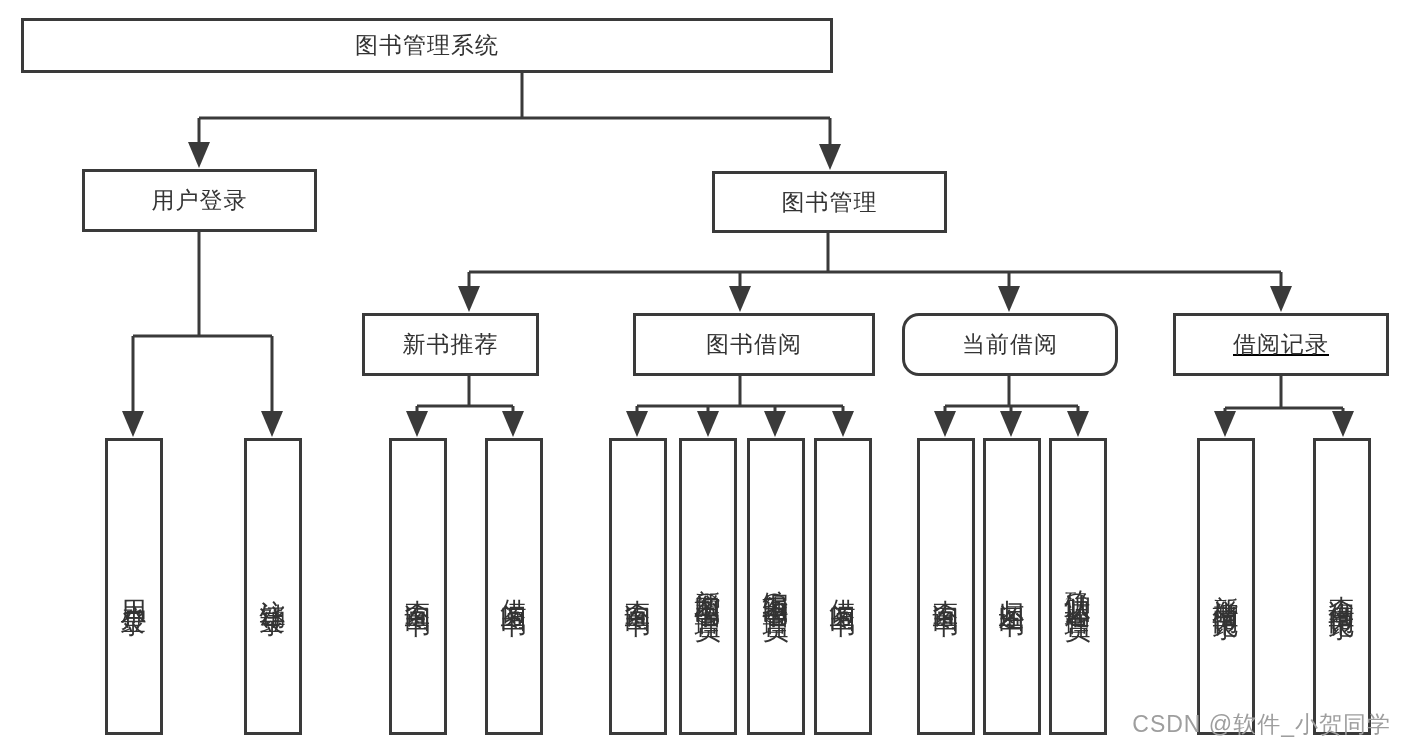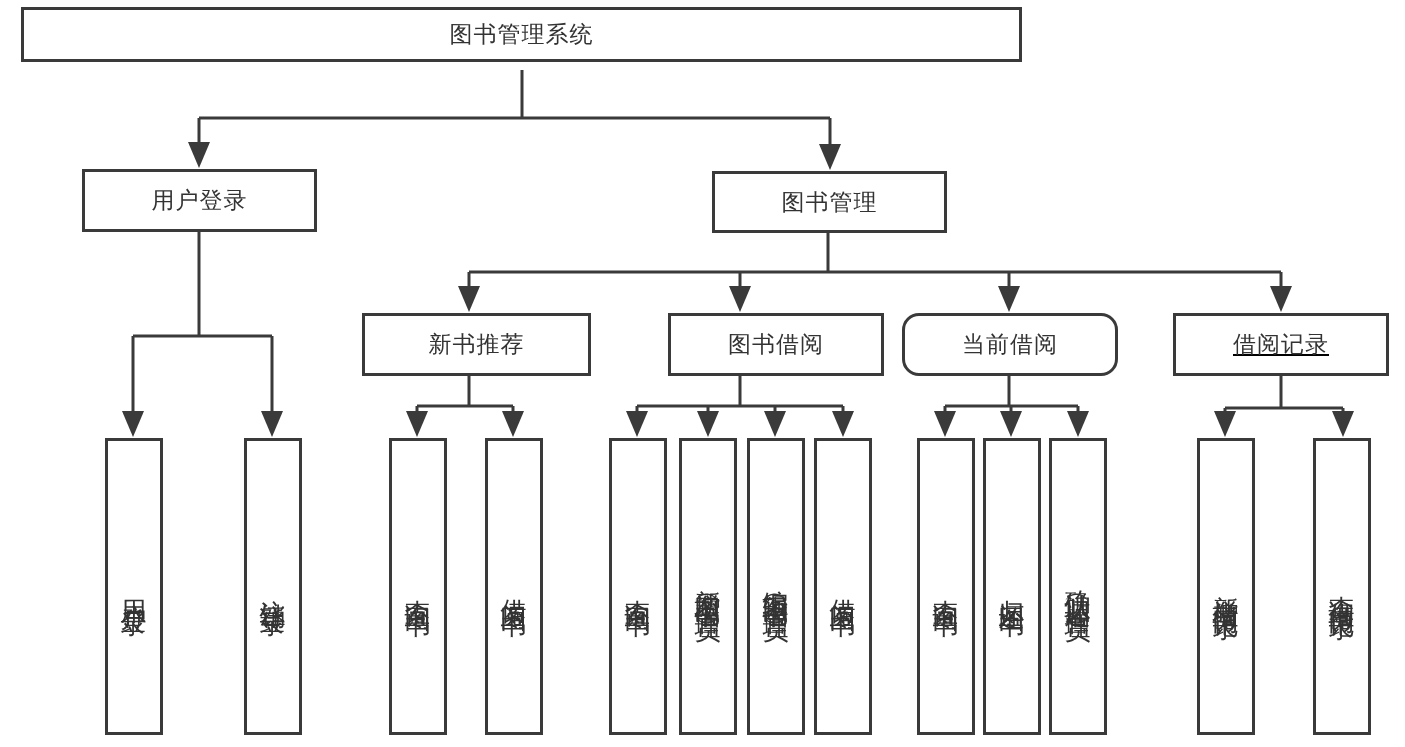--- a/index.html
+++ b/index.html
@@ -45,25 +45,25 @@
   .leaf .vlabel {
     writing-mode: vertical-lr;
     text-orientation: mixed;
     font-size: 26px;
     letter-spacing: 4px;
     line-height: 1;
     color: #333333;
     white-space: nowrap;
   }
   
-  #root-box  { left: 21px;  top: 7px;  width: 1001px; height: 55px; }
+  #root-box  { left: 21px;  top: 18px;  width: 812px; height: 55px; }
   #l2-0 { left: 82px;  top: 169px; width: 235px; height: 63px; }
   #l2-1 { left: 712px; top: 171px; width: 235px; height: 62px; }
-  #l3-0 { left: 362px;  top: 313px; width: 229px; height: 63px; }
-  #l3-1 { left: 668px;  top: 313px; width: 216px; height: 63px; }
+  #l3-0 { left: 362px;  top: 313px; width: 177px; height: 63px; }
+  #l3-1 { left: 633px;  top: 313px; width: 242px; height: 63px; }
   #l3-2 { left: 902px;  top: 313px; width: 216px; height: 63px; border-radius: 17px; }
   #l3-3 { left: 1173px; top: 313px; width: 216px; height: 63px; text-decoration: underline; }
   #leaf-0  { left: 105px; }
   #leaf-1  { left: 244px; }
   #leaf-2  { left: 389px; }
   #leaf-3  { left: 485px; }
   #leaf-4  { left: 609px; }
   #leaf-5  { left: 679px; }
   #leaf-6  { left: 747px; }
   #leaf-7  { left: 814px; }
@@ -184,13 +184,14 @@
   <div class="node leaf" id="leaf-10">
     <span class="vlabel">确认归还（管理员）</span>
   </div>
   <div class="node leaf" id="leaf-11">
     <span class="vlabel">新增借阅记录</span>
   </div>
   <div class="node leaf" id="leaf-12">
     <span class="vlabel">查询借阅记录</span>
   </div>
 
+  <div id="watermark">CSDN @软件_小贺同学</div>
 </div>
 
 </body></html>

